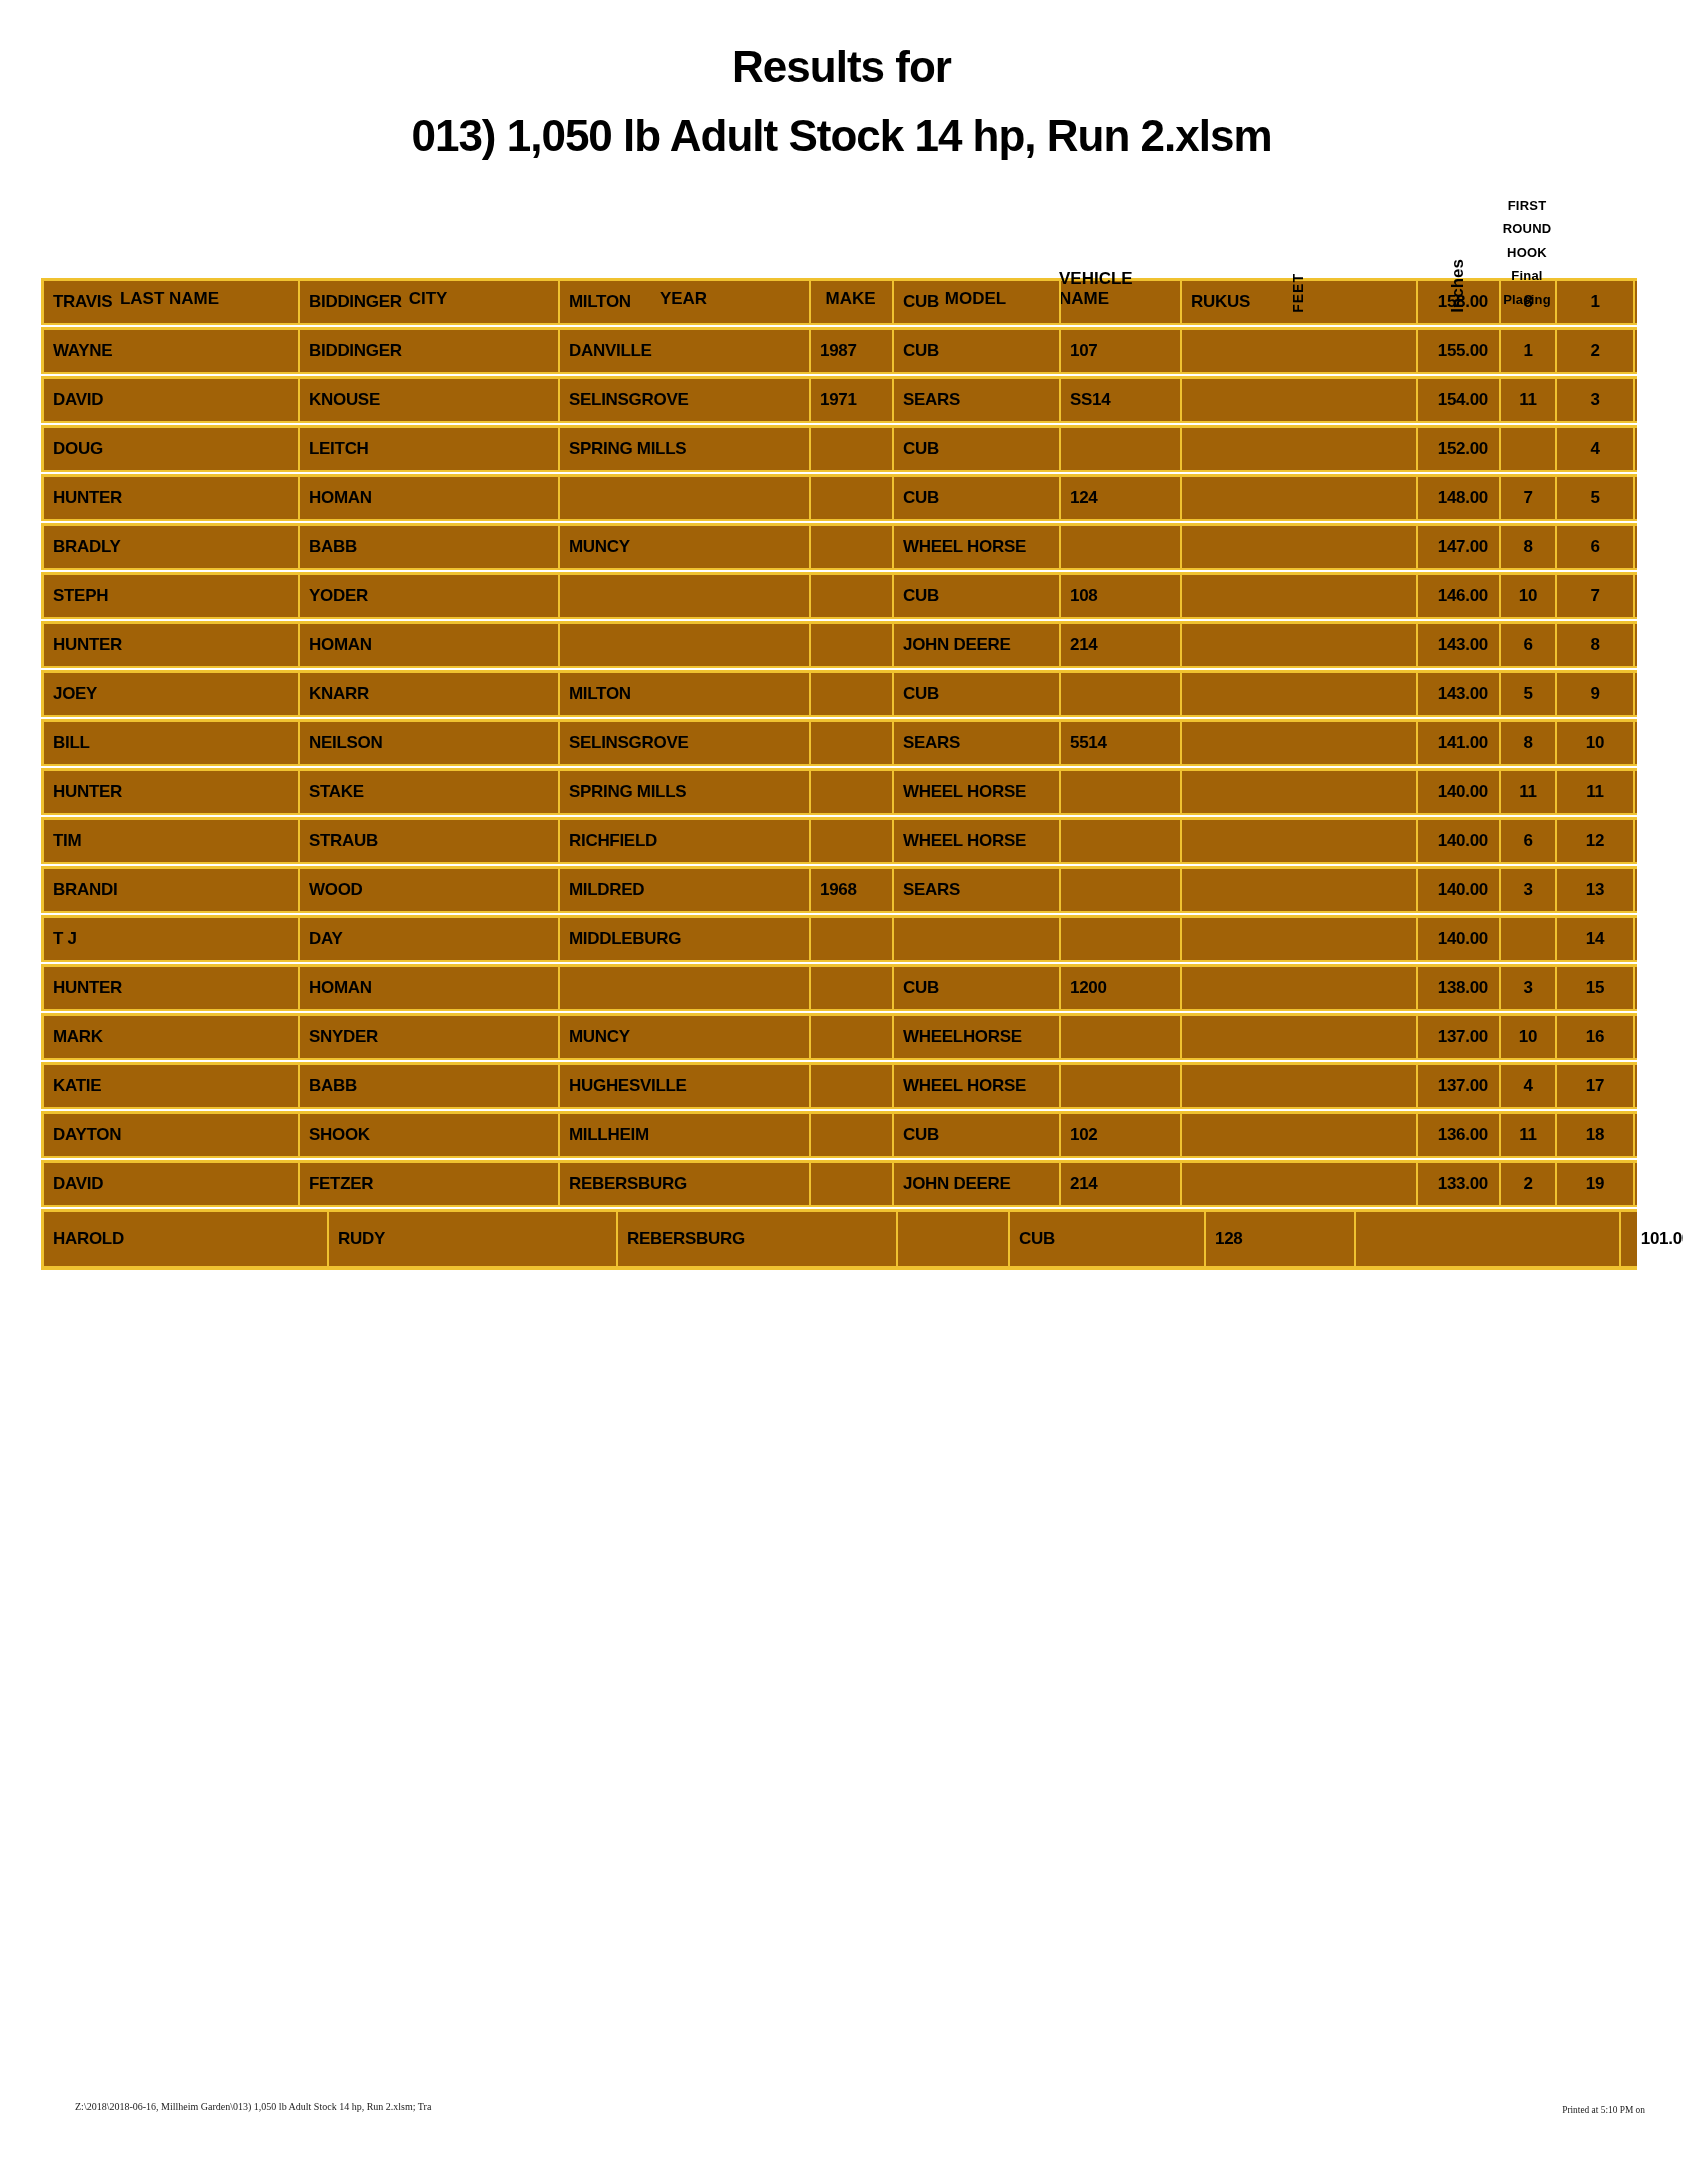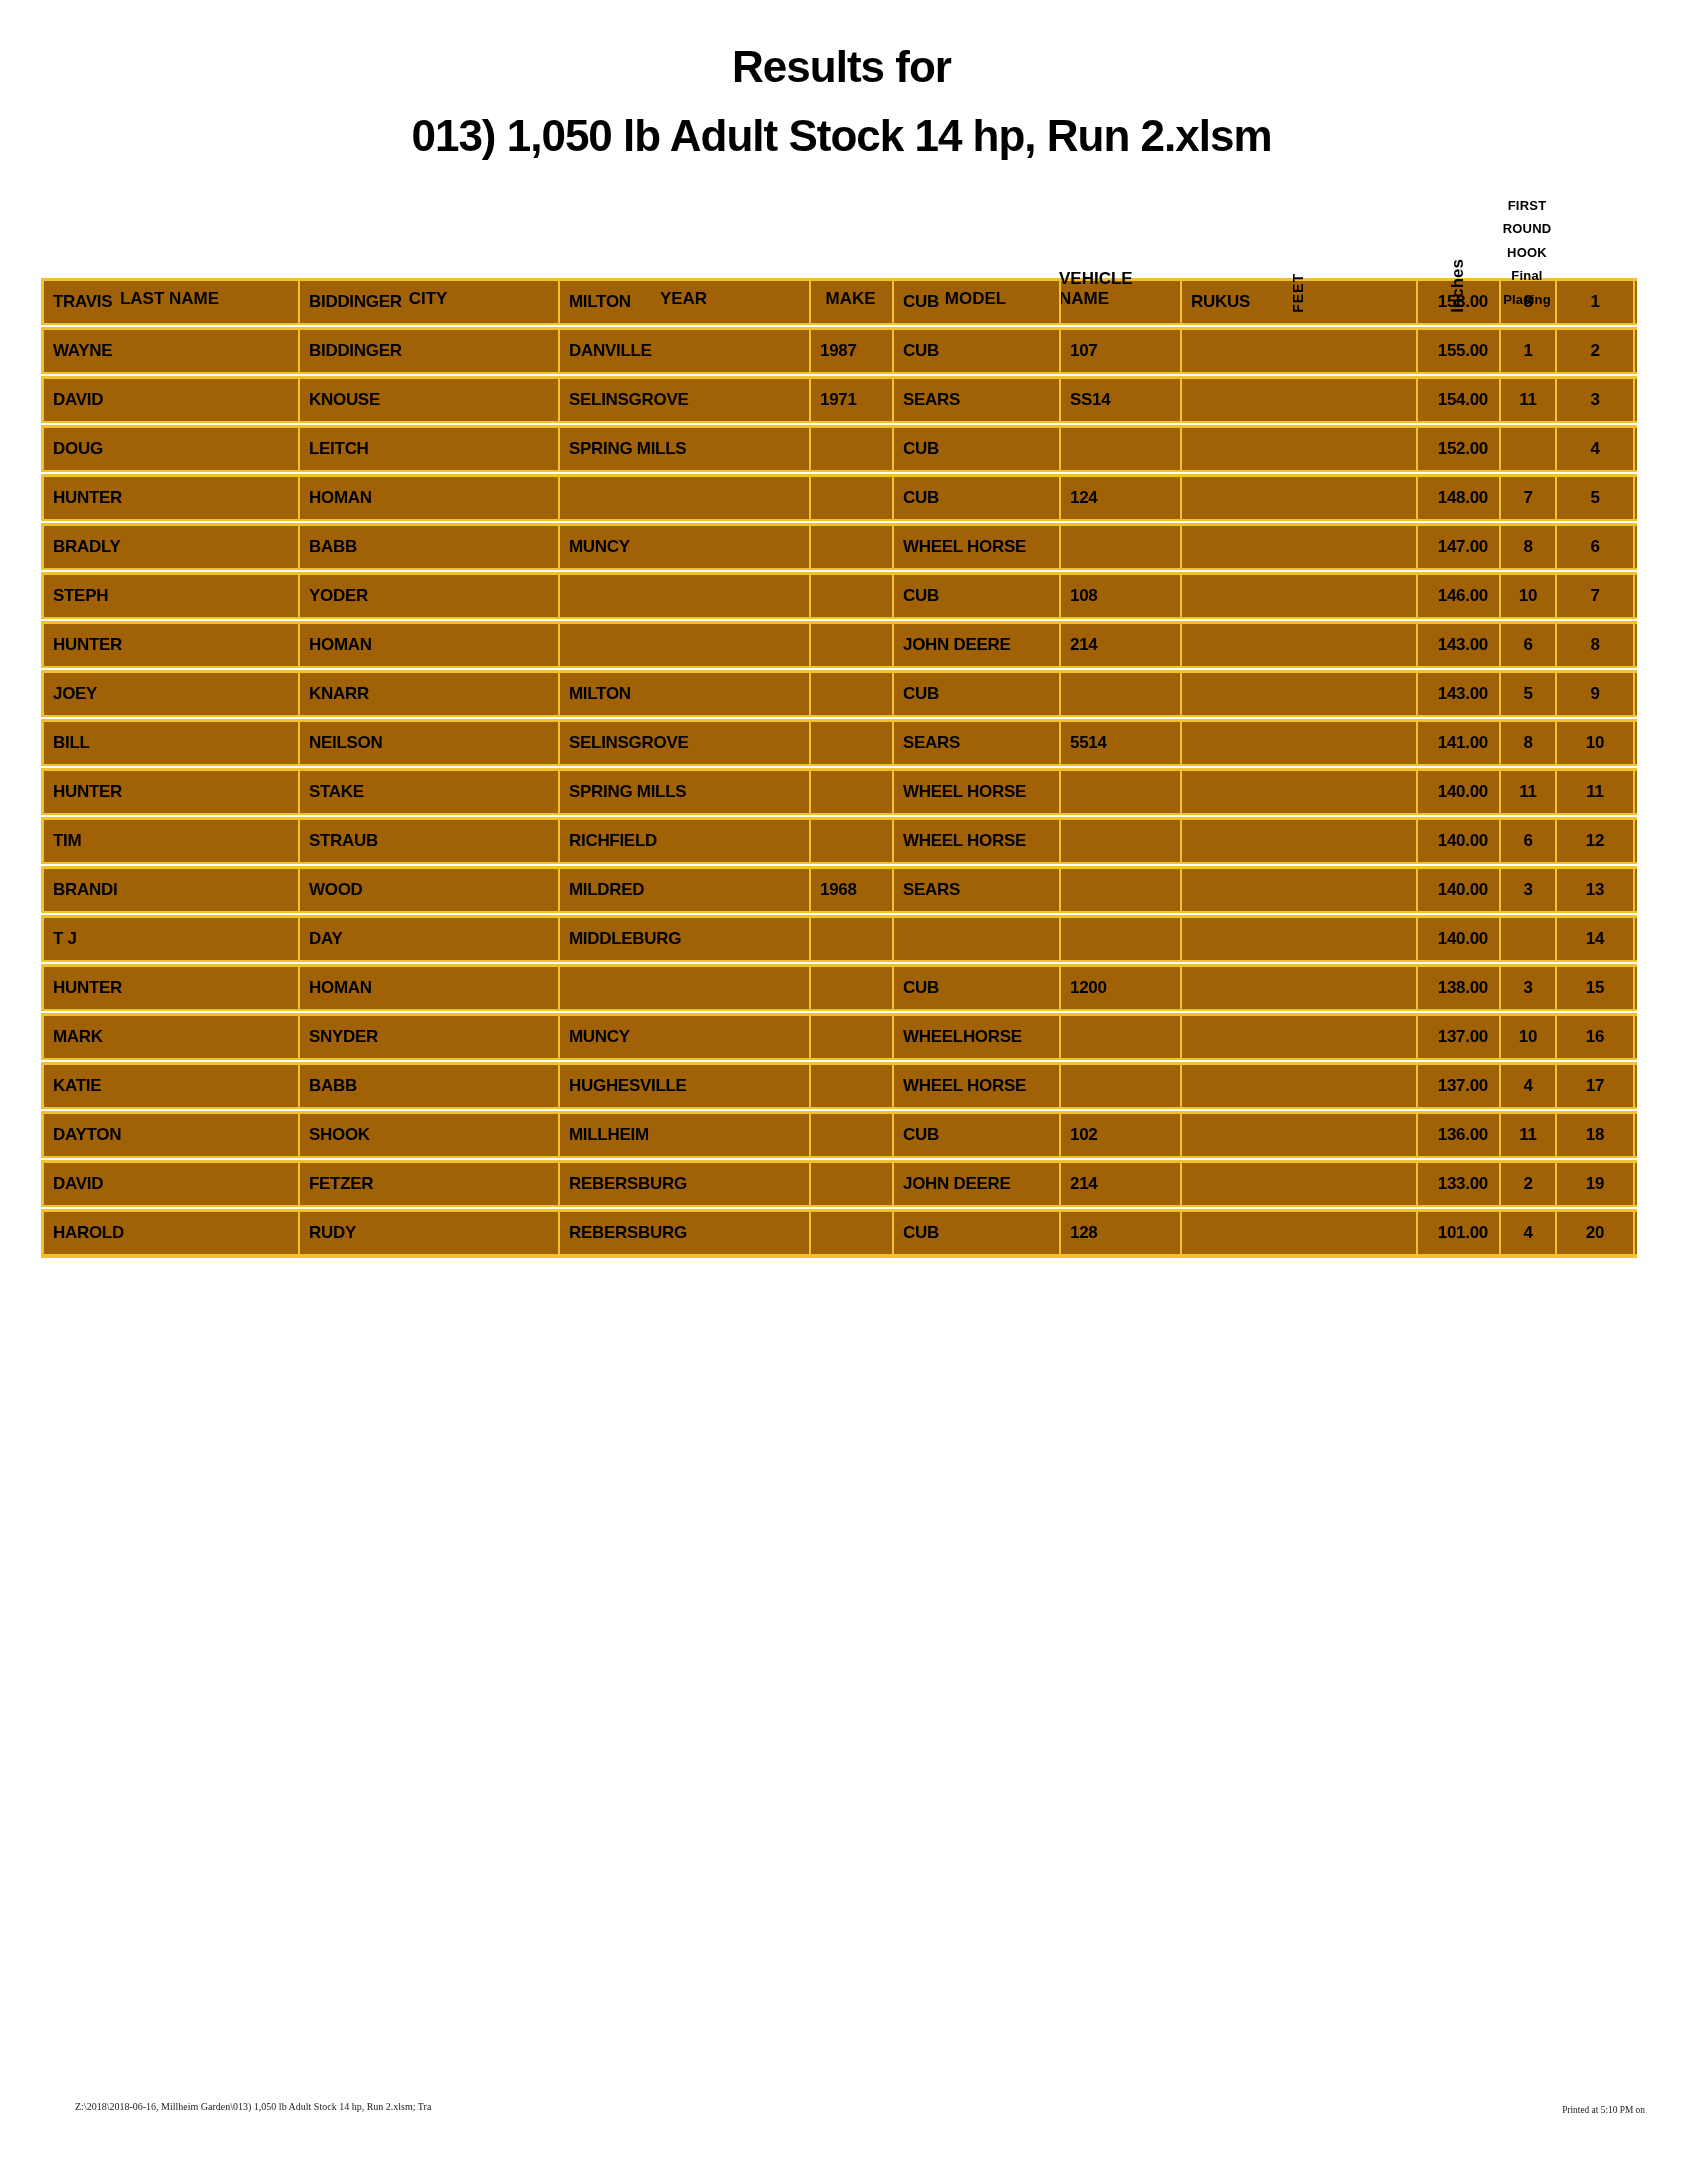--- a/index.html
+++ b/index.html
@@ -40,21 +40,21 @@
     display:flex; flex-direction:column; align-items:center; justify-content:flex-end;
     padding-bottom:8px; font-weight:bold; text-align:center;
   }
   .hook-header div { font-size:13px; line-height:1.8; letter-spacing:0.2px; }
   
   .drow {
     height:47px; box-sizing:border-box;
     border-top:3px solid var(--gold); border-bottom:2px solid var(--gold);
     margin-bottom:2px; background:#a16207;
   }
-  .drow:last-child { border-bottom:4px solid var(--gold); height:49px; }
+  .drow:last-child { border-bottom:4px solid var(--gold); height:61px;gap:29px; }
   .cell {
     display:flex; align-items:center; box-sizing:border-box;
     border-left:2px solid var(--gold);
     font-weight:bold; font-size:17px; letter-spacing:-0.3px;
     white-space:nowrap; overflow:hidden;
   }
   .cell:first-child { border-left-width:3px; }
   .cell:last-child { border-right:2px solid var(--gold); }
   .al { justify-content:flex-start; padding-left:9px; }
   .ar { justify-content:flex-end; padding-right:11px; }

